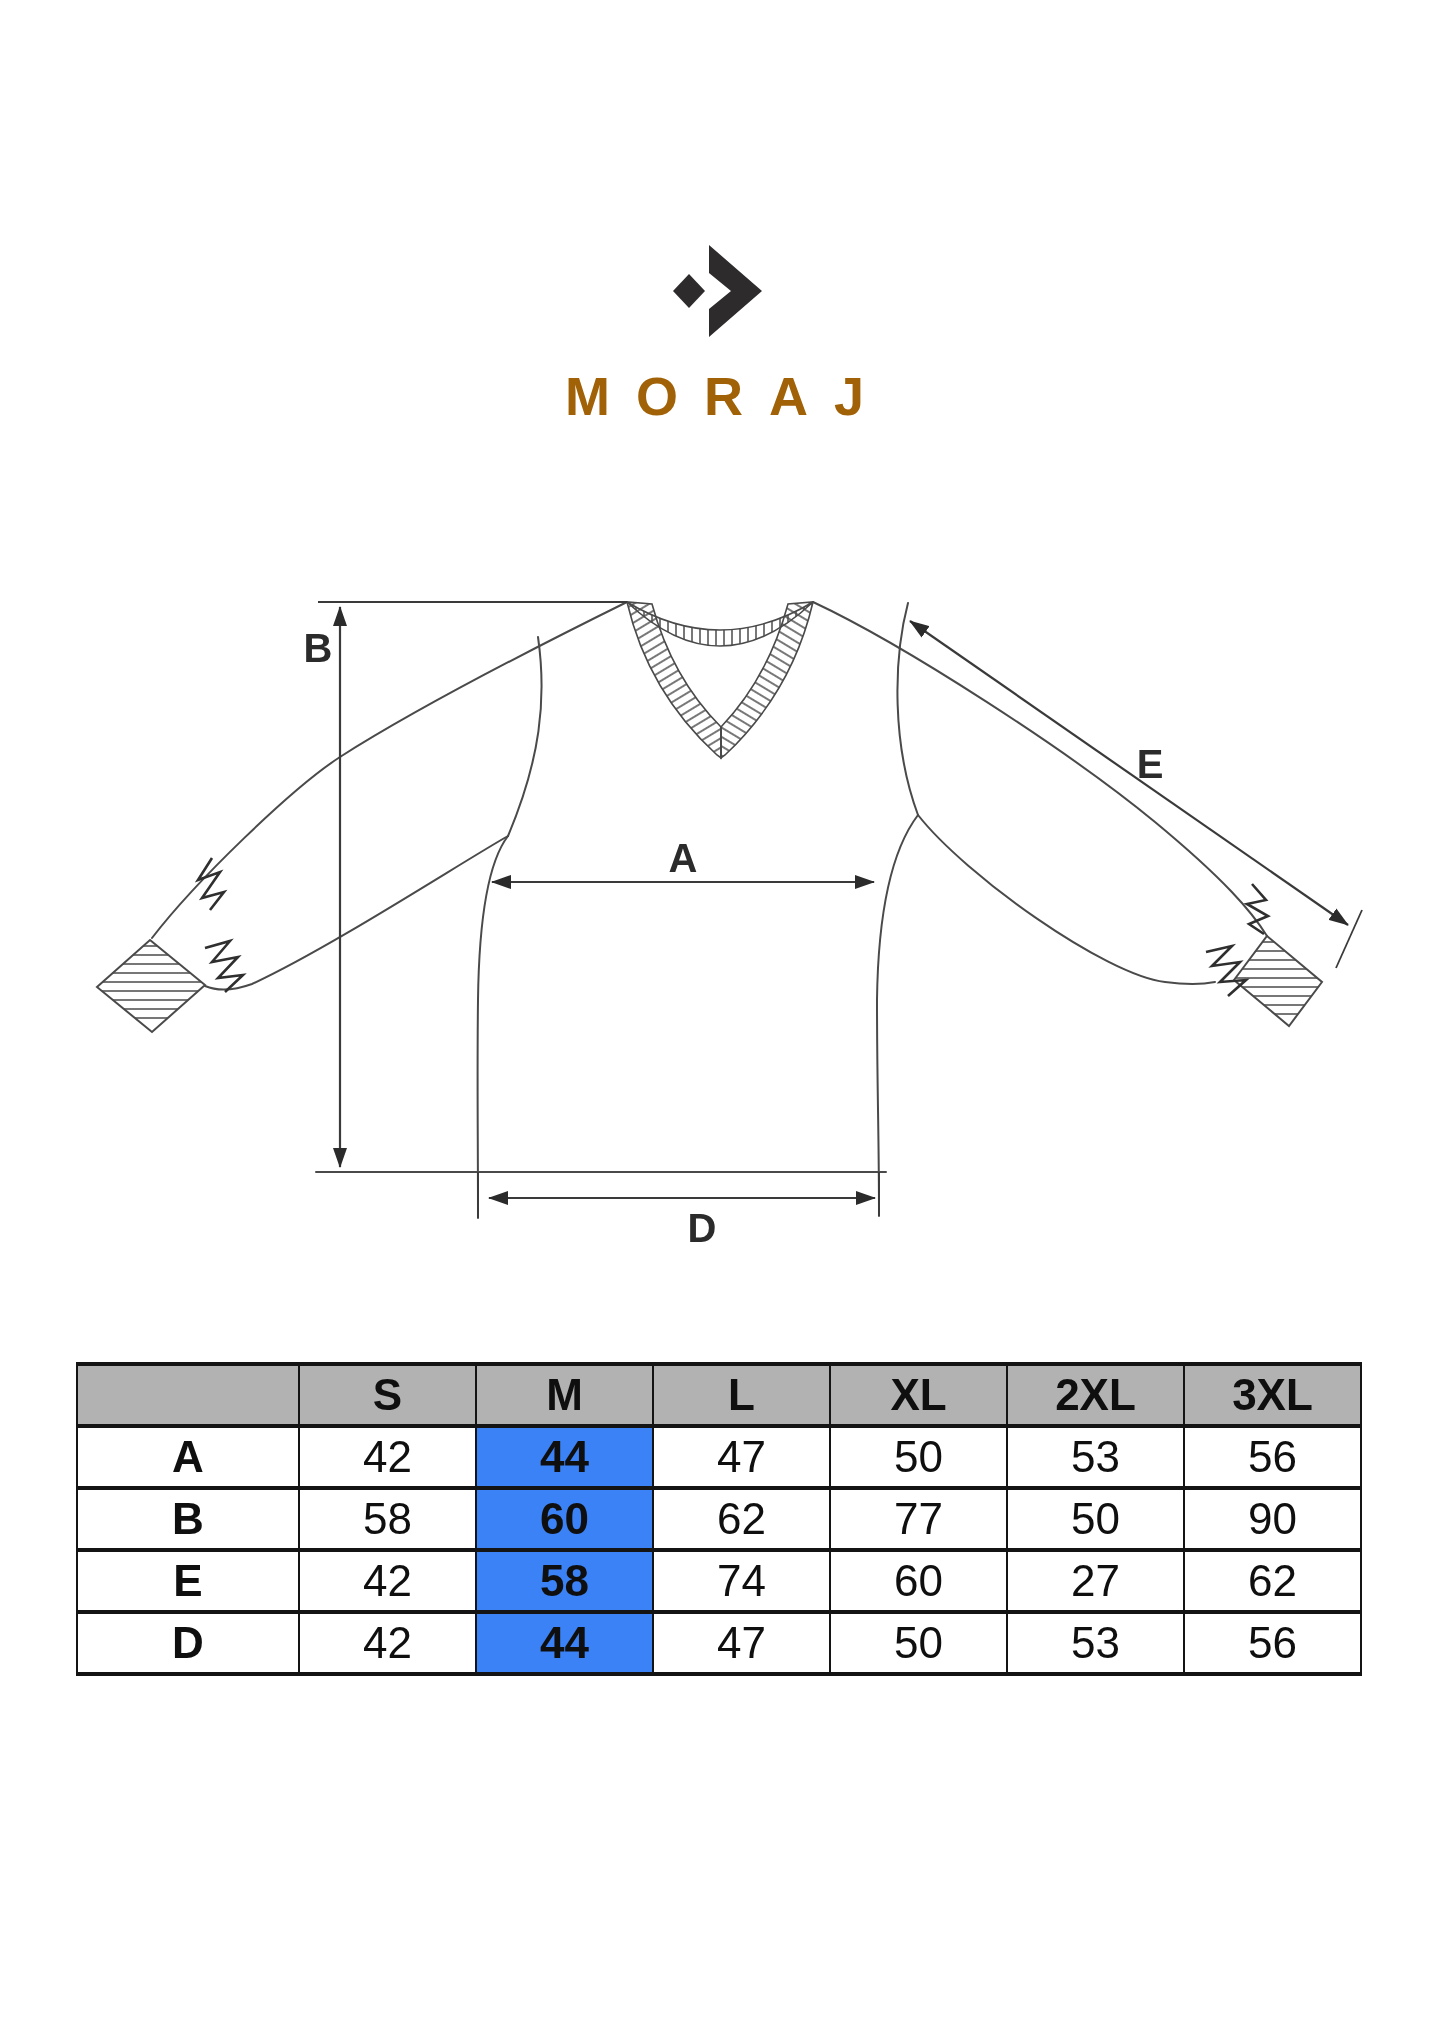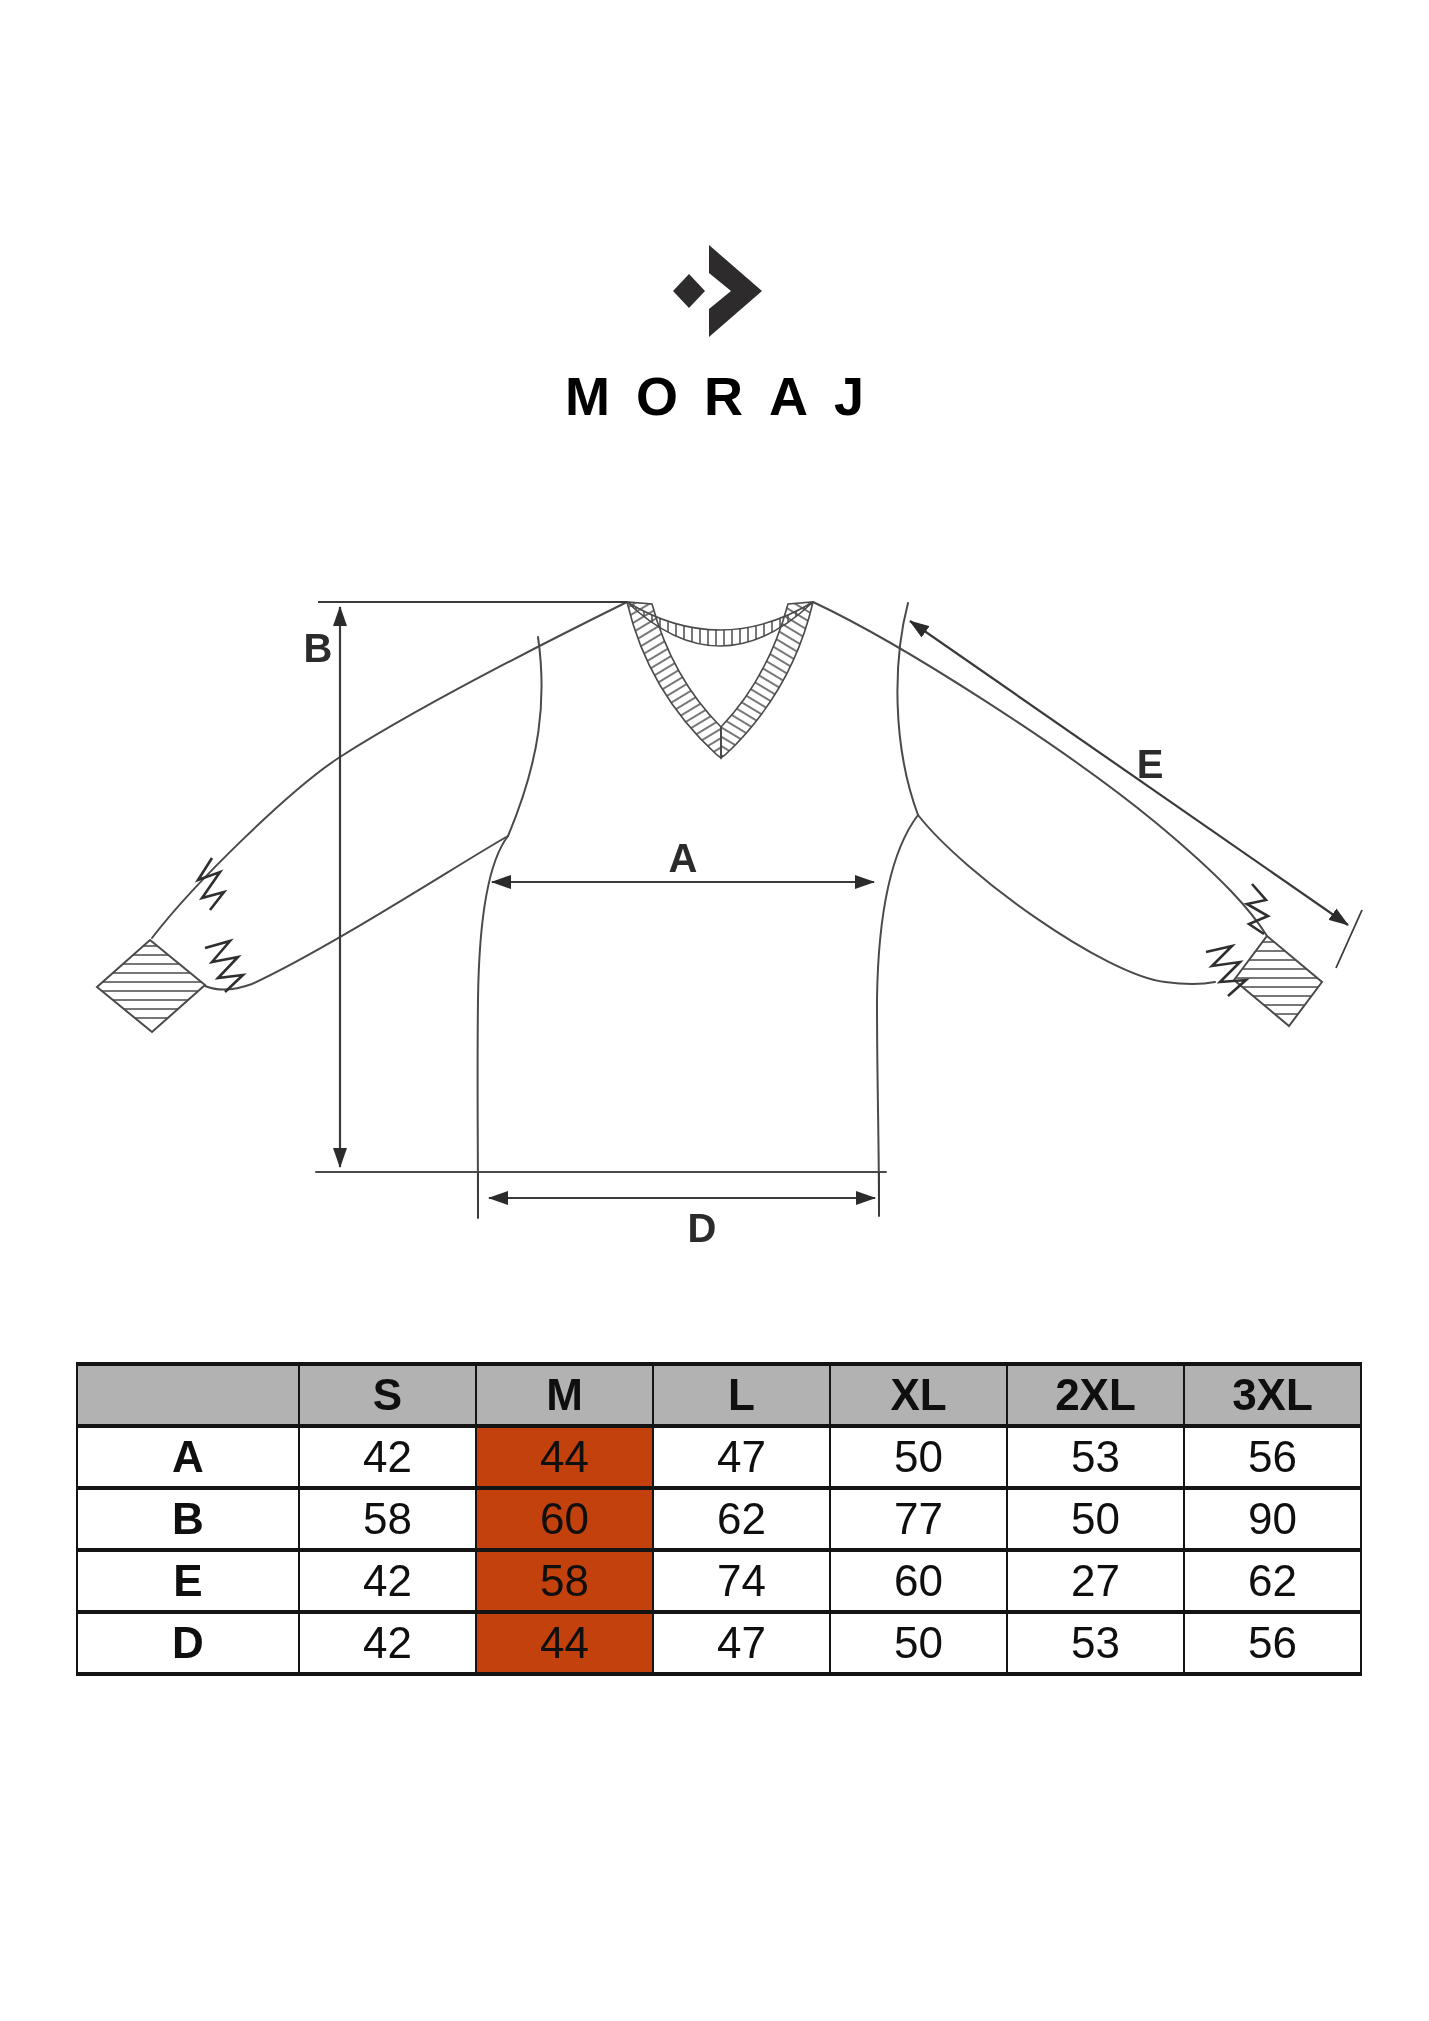--- a/index.html
+++ b/index.html
@@ -10,21 +10,21 @@
     font-family:"Liberation Sans", sans-serif;
     overflow:hidden;
   }
   
   .brand{
     position:absolute;top:235px;left:0;width:100%;
     display:flex;flex-direction:column;align-items:center;
   }
   .brand-name{
     margin-top:26px;
-    font-size:54px;font-weight:700;color:#000000;
+    font-size:54px;font-weight:700;color:#a16207;
     letter-spacing:26px;margin-right:-26px;
     line-height:1;
   }
   
   .diagram{position:absolute;top:540px;left:0;width:1429px;height:790px;}
   .diagram text{
     font-family:"Liberation Sans", sans-serif;
     font-size:40px;font-weight:700;fill:#2b2b2b;
     text-anchor:middle;
   }
@@ -38,21 +38,21 @@
     height:58px;padding:0;text-align:center;vertical-align:middle;
     border-left:2px solid #141414;border-right:2px solid #141414;
     border-top:4px solid #141414;border-bottom:4px solid #141414;
     background:#ffffff;
   }
   .size-table thead th{
     background:#b2b2b2;font-weight:700;
   }
   .size-table tbody th{font-weight:700;}
   .size-table td{font-weight:400;}
-  .size-table td.hl{background:#c2410c;font-weight:400;}
+  .size-table td.hl{background:#3b82f6;font-weight:700;}
 </style>
 </head>
 <body>
 
 <div class="page">
 
   <div class="brand">
     <svg width="118" height="108" viewBox="658 233 118 108">
       <polygon points="691,272 707,289 691,306 675,289" fill="#2d2b2b"></polygon>
       <path d="M711,243 L764,289 L711,335 L711,307 L733,289 L711,271 Z" fill="#2d2b2b"></path>

